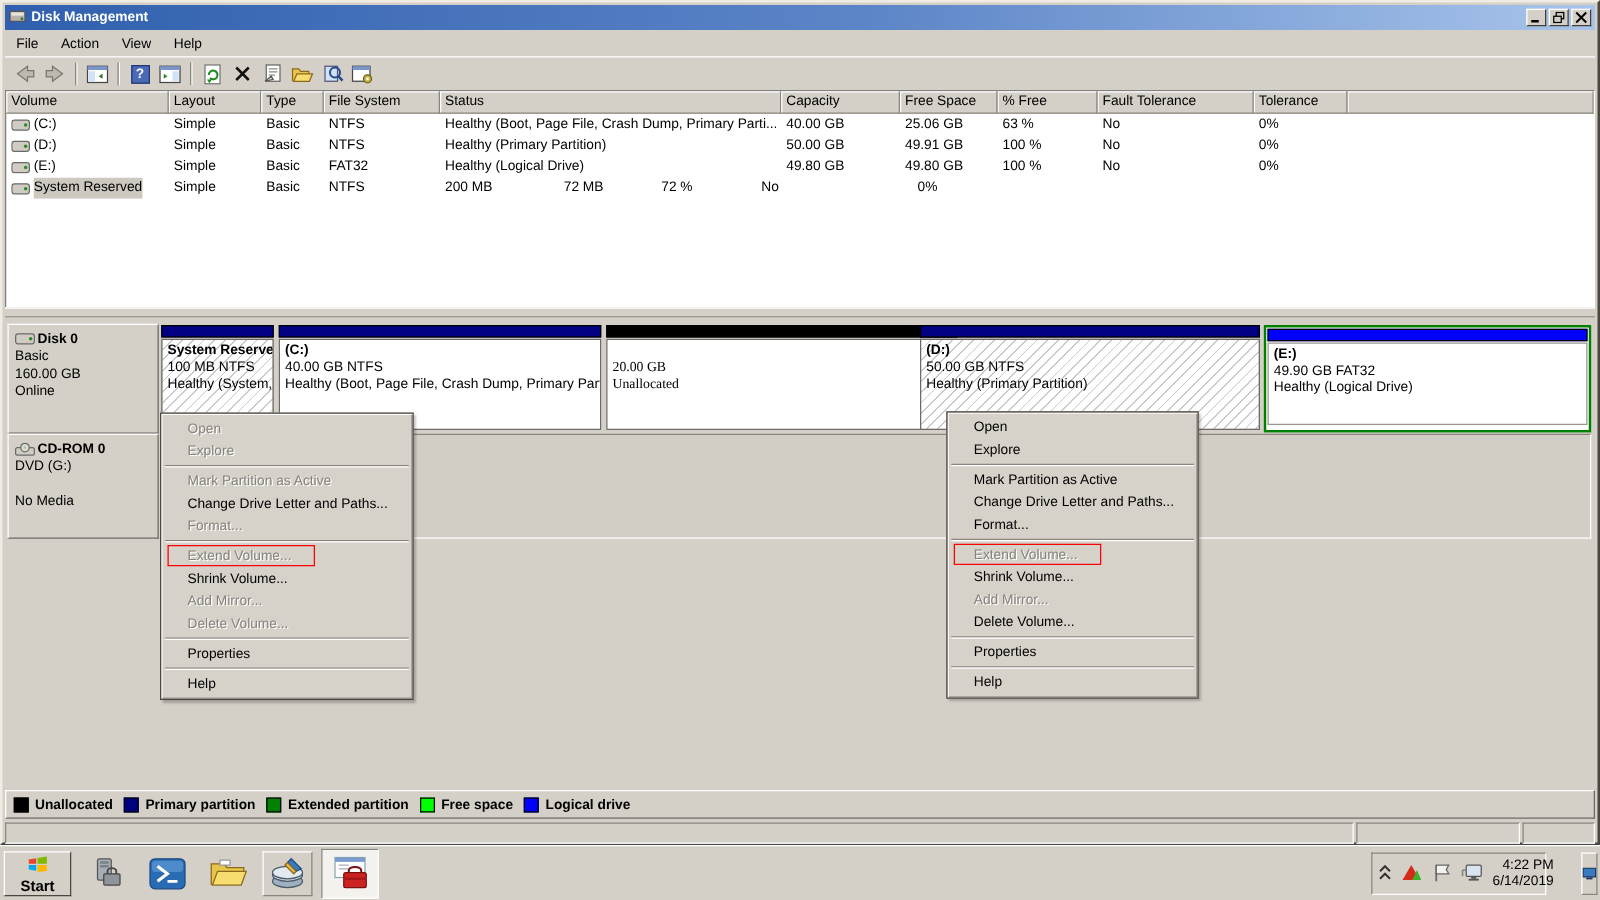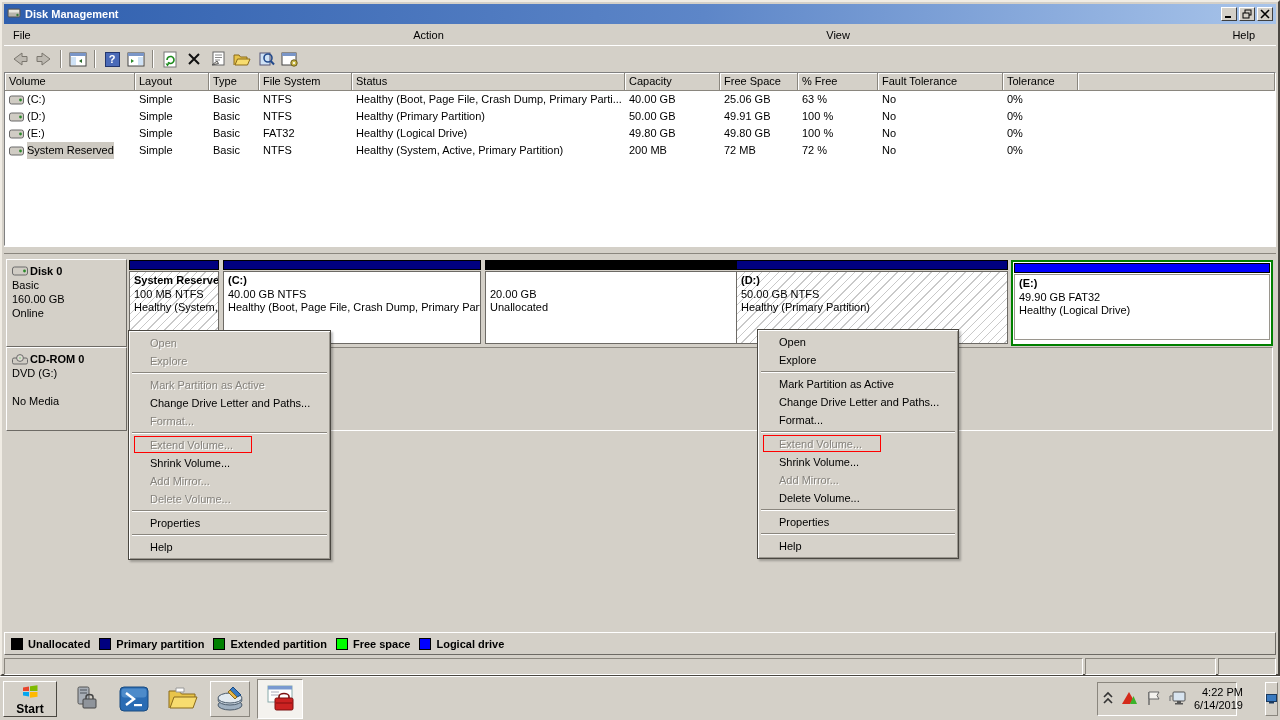--- a/index.html
+++ b/index.html
@@ -8,21 +8,21 @@
 
   
   .window { position:absolute; left:0; top:0; width:1280px; height:676px;
             background:#d4d0c8; border:2px solid; border-color:#f0ece4 #4a4741 #4a4741 #f0ece4; }
   .titlebar { position:absolute; left:2px; top:2px; right:2px; height:20px;
               background:linear-gradient(90deg,#2f5fae 0%, #5d86c8 55%, #a8c4ea 100%);
               display:flex; align-items:center; padding:0 3px; }
   .titlebar .ttext { color:#fff; font-weight:bold; font-size:11px; margin-left:4px; flex:1; }
   .tbtn { width:16px; height:14px; background:#d4d0c8; border:1px solid; border-color:#fff #404040 #404040 #fff;
           margin-left:2px; display:flex; align-items:center; justify-content:center; }
-  .menubar { position:absolute; left:2px; top:23px; right:14px; height:20px; display:flex; align-items:center;justify-content:space-between; }
+  .menubar { position:absolute; left:2px; top:23px; right:14px; height:20px; display:flex; align-items:center; }
   .menubar .mitem { padding:3px 9px; }
   .toolbar { position:absolute; left:2px; top:43px; right:2px; height:27px; display:flex; align-items:center;
              border-top:1px solid #fff; padding-left:4px; }
   .tbtn2 { width:24px; height:22px; display:flex; align-items:center; justify-content:center; }
   .tsep { width:2px; height:18px; border-left:1px solid #8a867e; border-right:1px solid #fff; margin:0 4px; }
   .helpbox { width:15px; height:15px; background:#4a6ab8; color:#fff; font-weight:bold; font-size:11px;
              display:flex; align-items:center; justify-content:center; border:1px solid #23366e; }
 
   
   .table-pane { position:absolute; left:2px; top:70px; right:2px; height:174px; background:#fff;
@@ -290,21 +290,20 @@
         <div class="td c-vol volcell">
             <svg width="15" height="10">
               <rect x="0.5" y="1" width="14" height="8" rx="2" fill="#d0ccc4" stroke="#6a6a6a"></rect>
               <circle cx="11.5" cy="5" r="1.4" fill="#2a8a2a"></circle>
             </svg>
             <span class="sel-label">System Reserved</span>
           </div>
         <div class="td c-lay">Simple</div>
         <div class="td c-type">Basic</div>
         <div class="td c-fs">NTFS</div>
-        <div class="td c-status">Healthy (System, Active, Primary Partition)</div>
         <div class="td c-cap">200 MB</div>
         <div class="td c-free">72 MB</div>
         <div class="td c-pct">72 %</div>
         <div class="td c-ft">No</div>
         <div class="td c-oh">0%</div>
       </div>
     </div>
 
     <div class="splitter"></div>
 
@@ -336,21 +335,21 @@
 
           <div class="block" style="left:94px; width:258px;">
             <div class="bar" style="background: rgb(0, 0, 128);"></div>
             <div class="bbody">
               <div class="bname">(C:)</div>
               <div>40.00 GB NTFS</div>
               <div>Healthy (Boot, Page File, Crash Dump, Primary Parti</div>
             </div>
           </div>
 
-          <div class="block" style="left:356px; width:281px;">
+          <div class="block" style="left:356px; width:281px;font-family:Liberation Serif, serif;">
             <div class="bar" style="background: rgb(0, 0, 0);"></div>
             <div class="bbody">
               <div class="bname"></div>
               <div>20.00 GB</div>
               <div>Unallocated</div>
             </div>
           </div>
 
           <div class="block" style="left:607px; width:272px;">
             <div class="bar" style="background: rgb(0, 0, 128);"></div>

